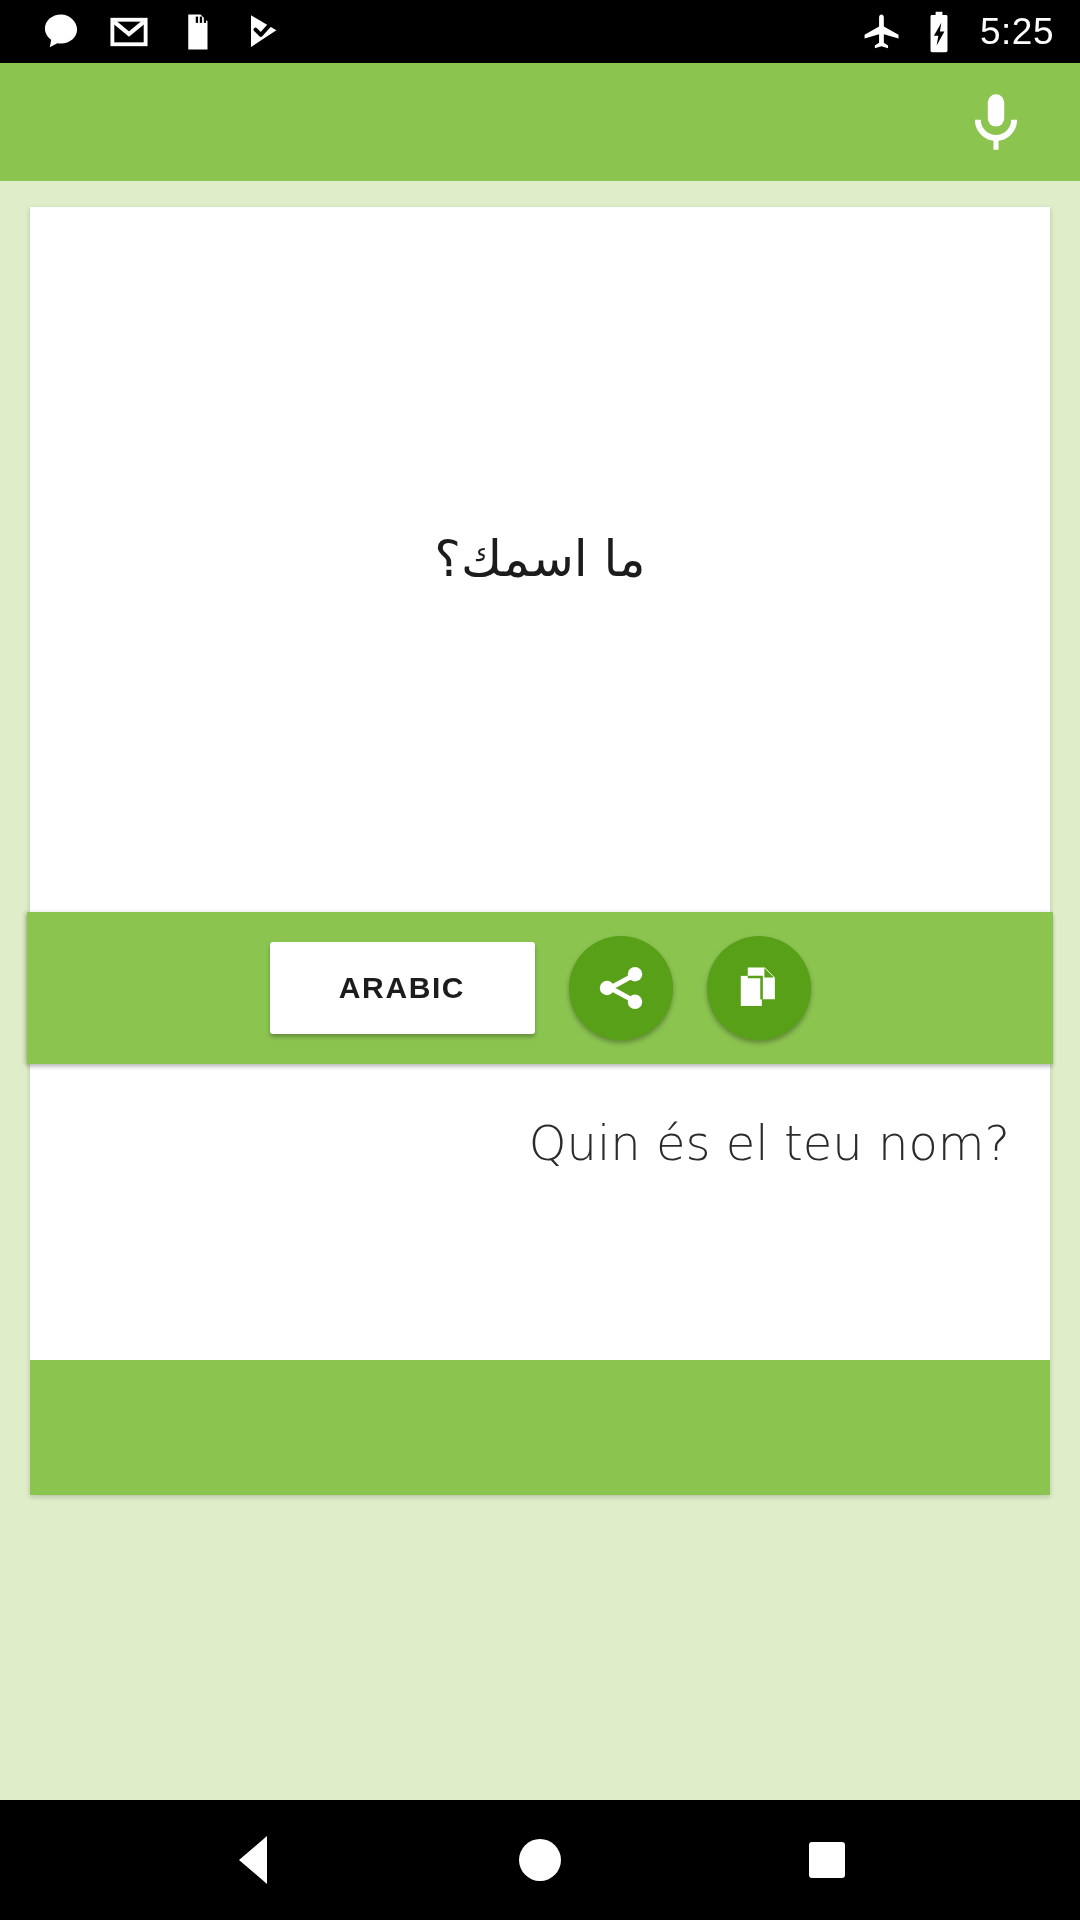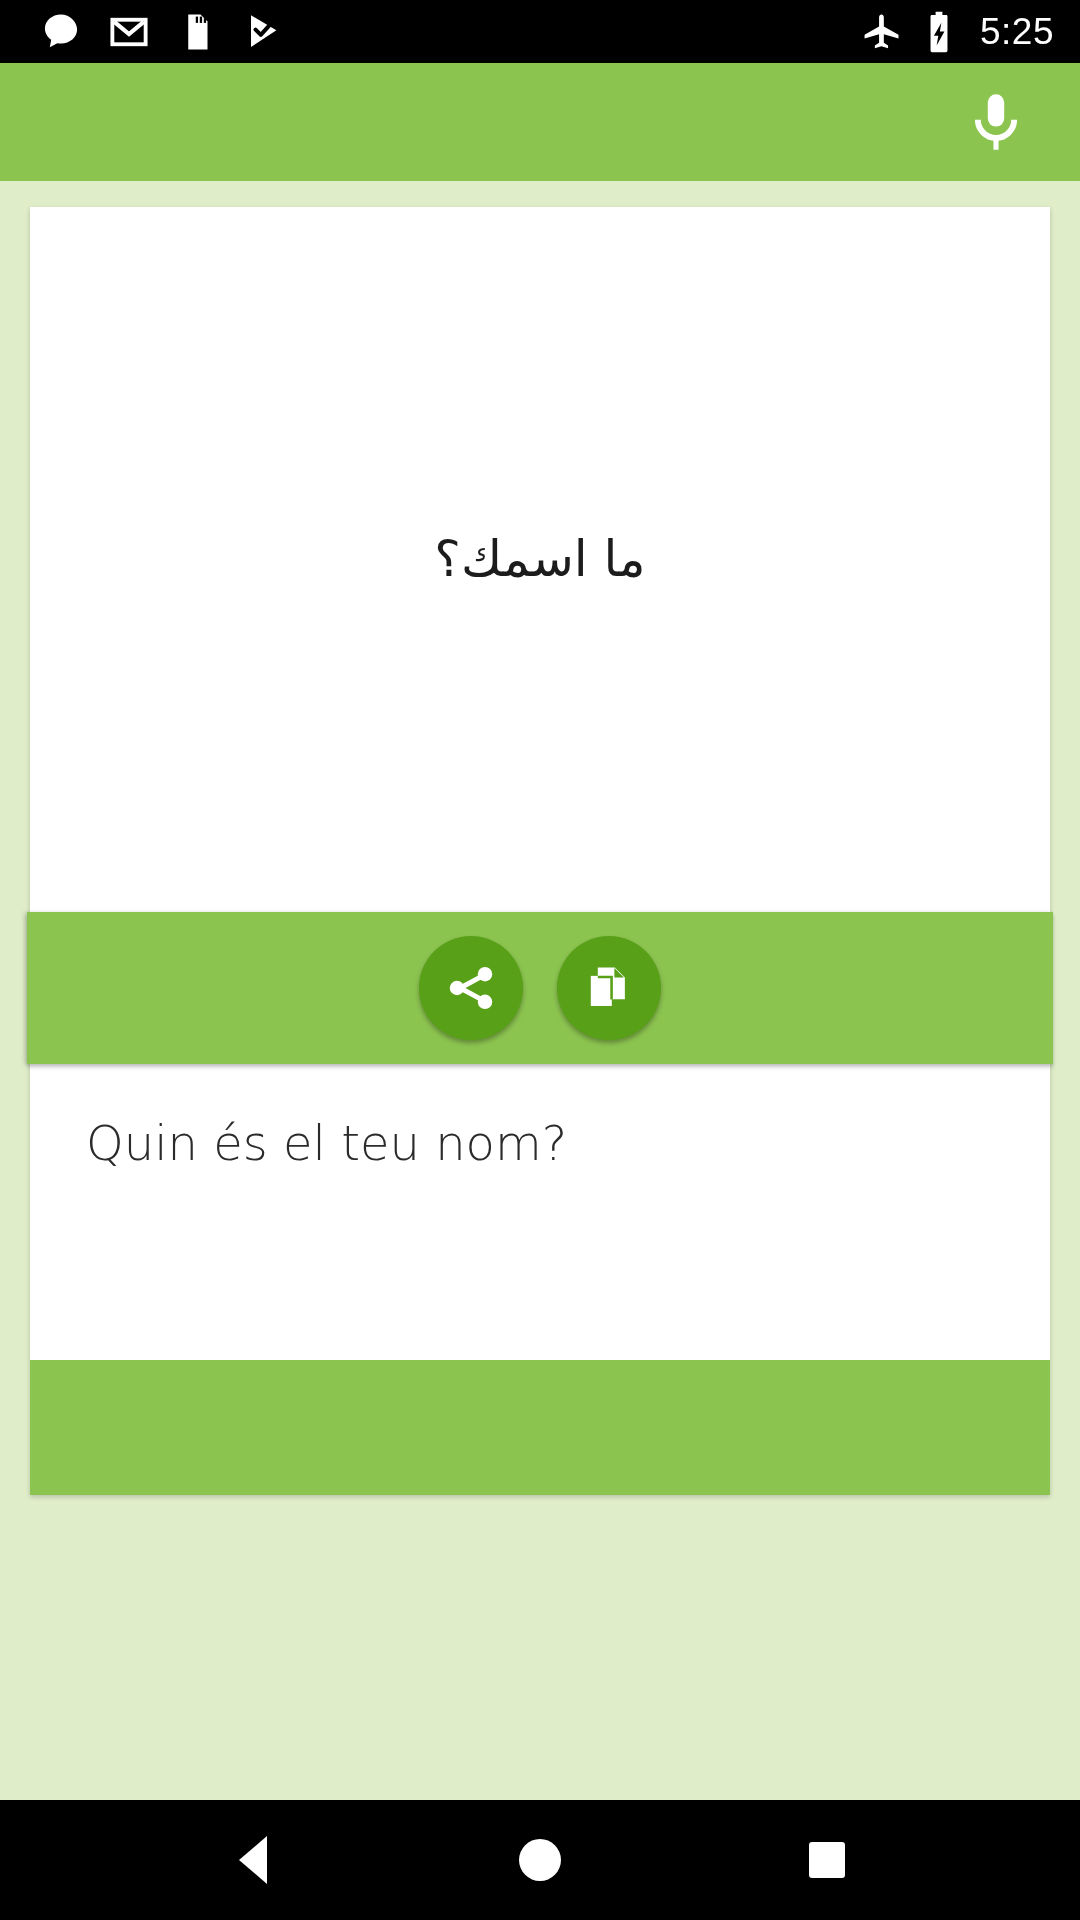--- a/index.html
+++ b/index.html
@@ -141,21 +141,21 @@
     flex: 0 0 auto;
   }
 
   
   #target-panel {
     flex: 1;
     background: #ffffff;
     padding: 48px 40px 0 56px;
     display: flex;
     align-items: flex-start;
-    justify-content: flex-start;
+    justify-content: flex-end;
   }
   #target-text {
     font-family: "DejaVu Sans", "Liberation Sans", sans-serif;
     font-size: 48px;
     font-weight: 300;
     color: #2b2b2b;
     text-align: center;
     line-height: 1.3;
   }
 
@@ -261,20 +261,23 @@
   </div>
 
   <div id="card">
 
     <div id="source-panel">
       <div id="source-text">ما اسمك؟</div>
     </div>
 
     <div id="control-bar">
 
+      <button class="lang-button">
+        <span>ARABIC</span>
+      </button>
 
       <button class="circle-button">
         <svg width="56" height="56" viewBox="0 0 24 24">
           <path d="M7.4 12 L16.6 7 M7.4 12 L16.6 17" stroke="#ffffff" stroke-width="2.1" fill="none"></path>
           <circle cx="18" cy="6.1" r="3.1" fill="#ffffff"></circle>
           <circle cx="6" cy="12" r="3.1" fill="#ffffff"></circle>
           <circle cx="18" cy="17.9" r="3.1" fill="#ffffff"></circle>
         </svg>
       </button>
 

